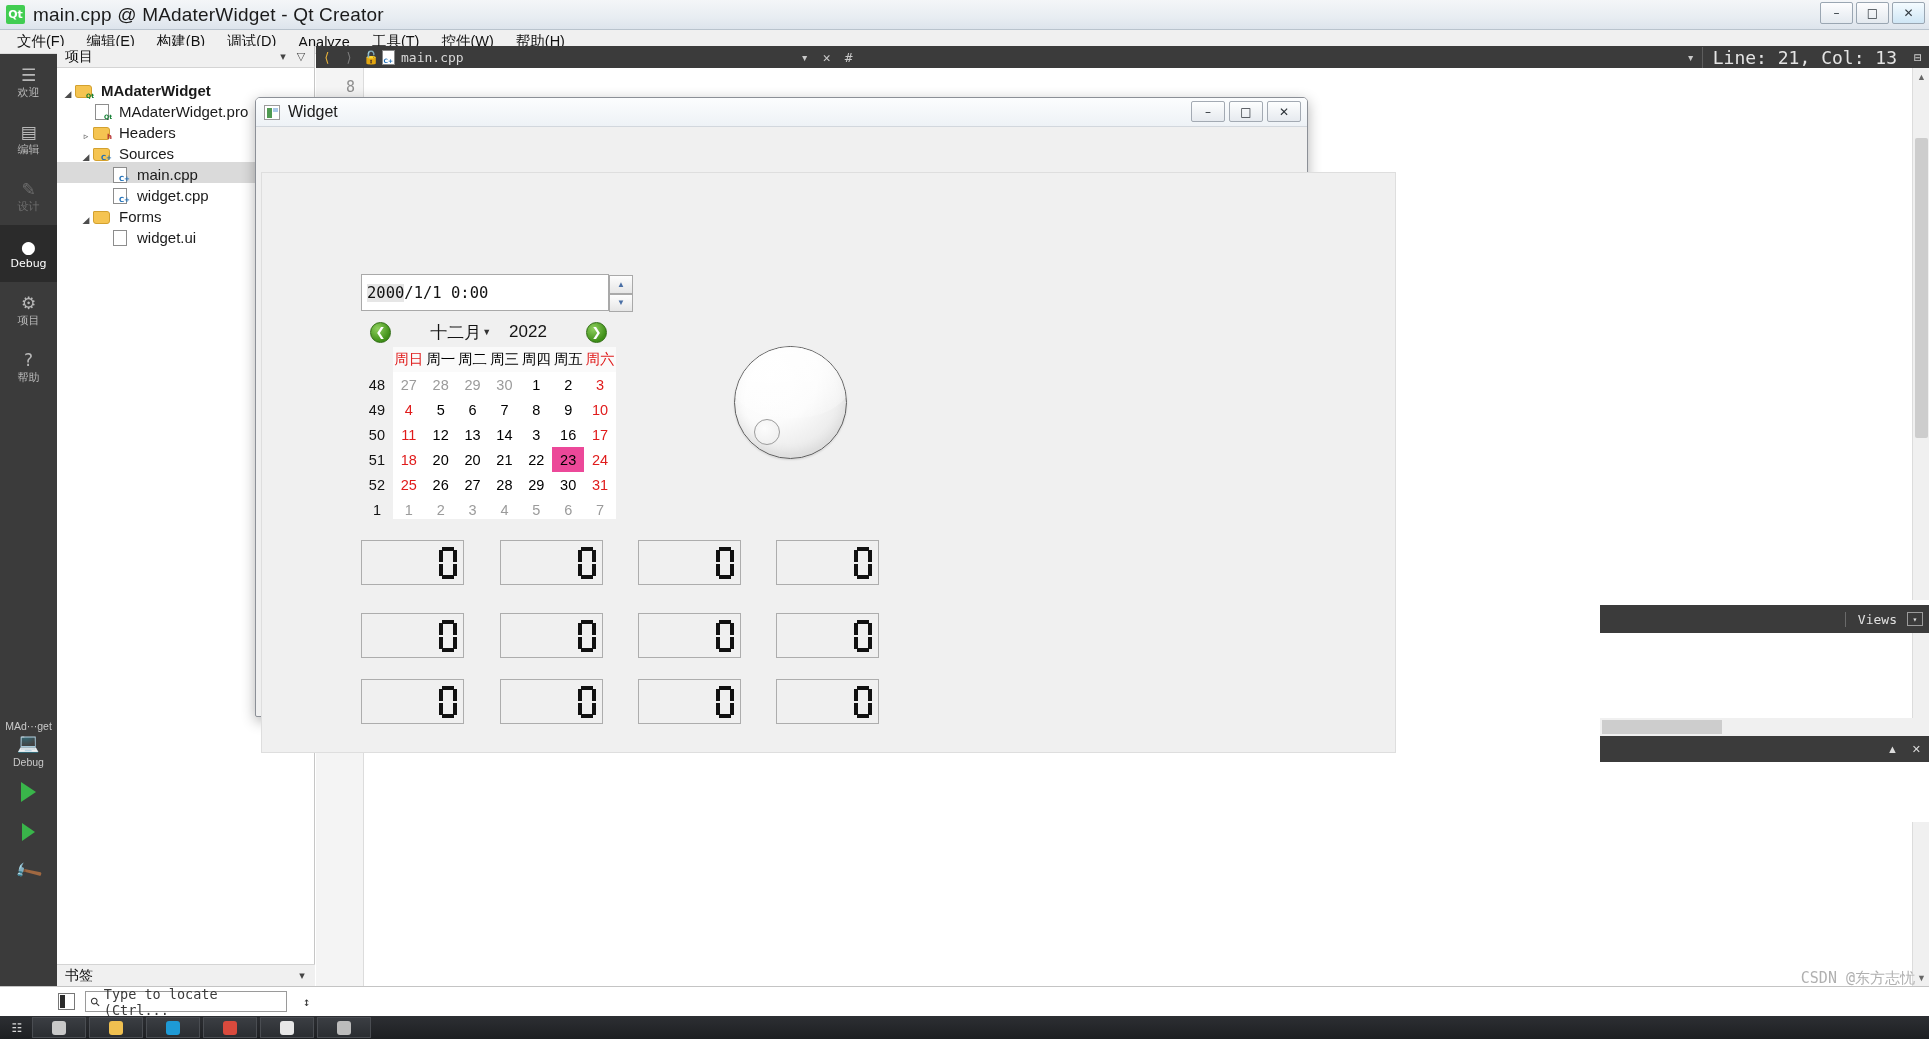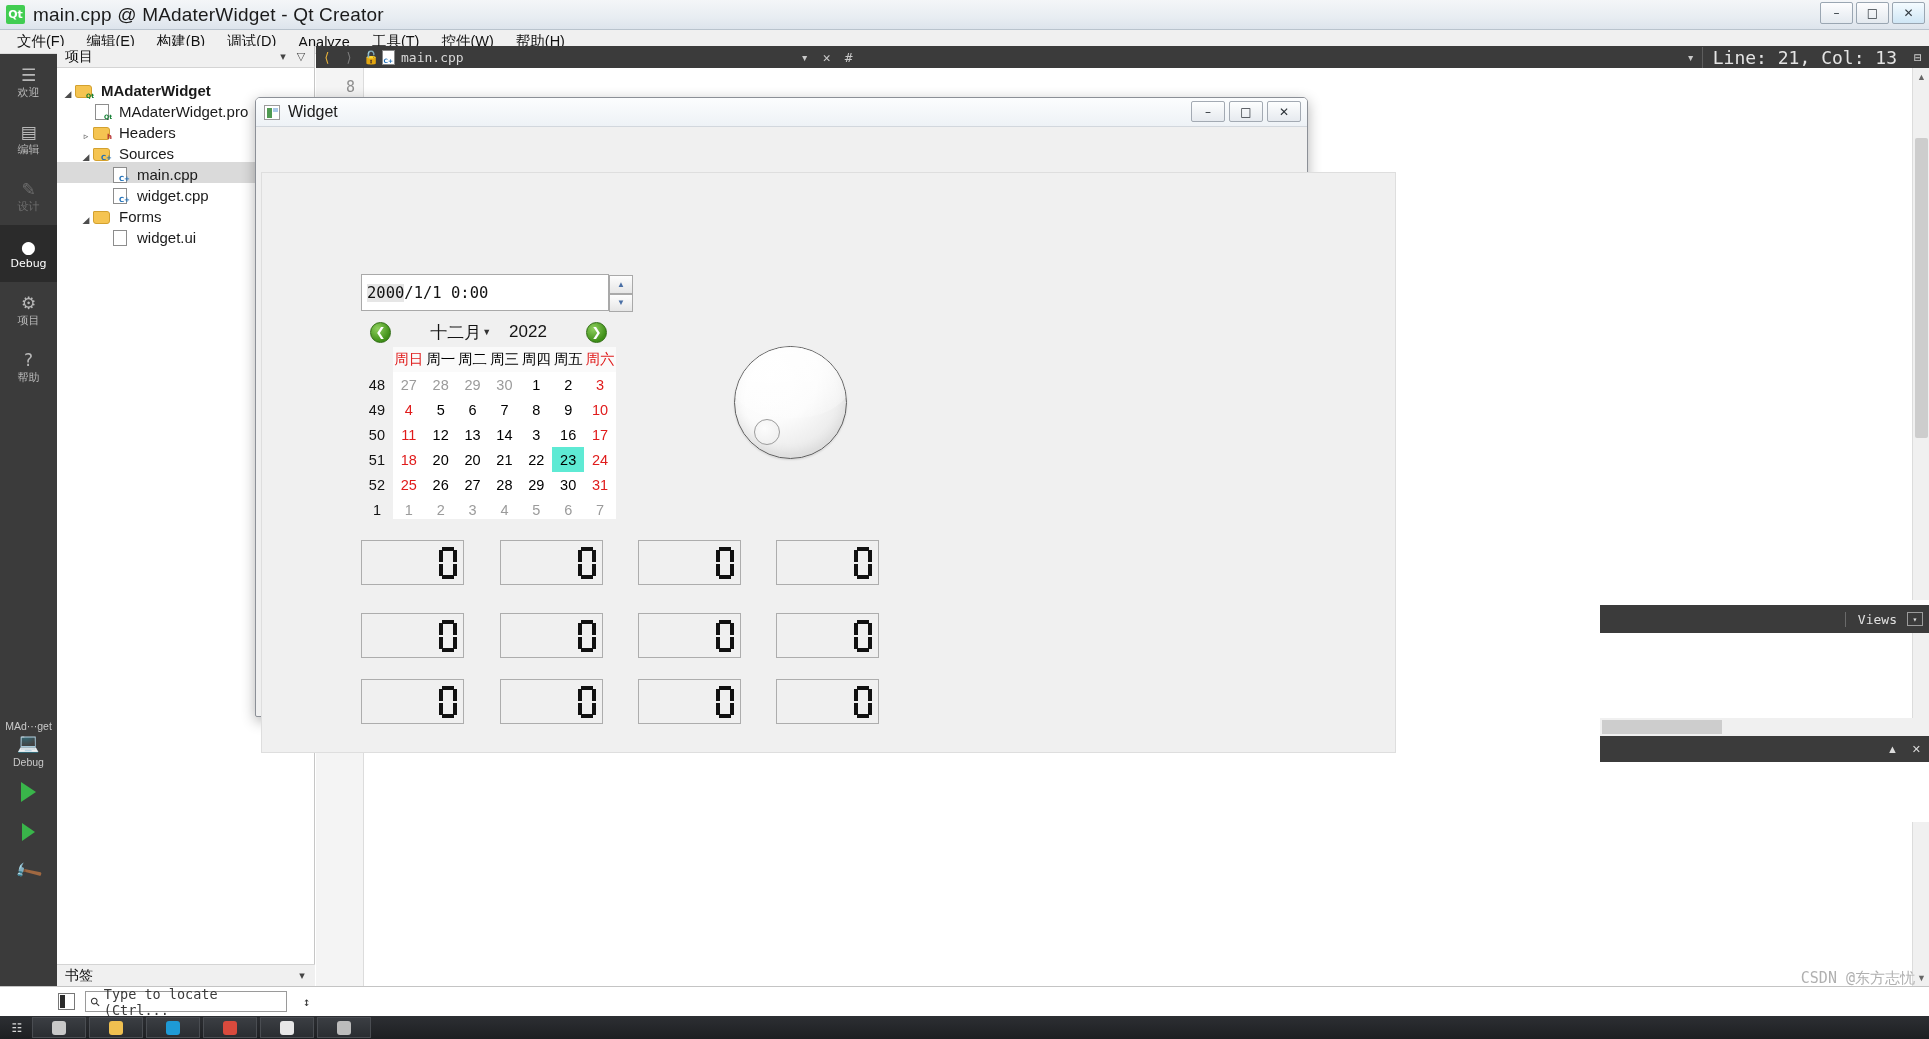--- a/index.html
+++ b/index.html
@@ -210,21 +210,21 @@
   .cal-year { font-size: 17px; color: #141414; margin-left: 12px; }
 
   .cal-grid { width: 255px; font-size: 14.5px; border-collapse: collapse; }
   .cal-grid td, .cal-grid th { text-align: center; height: 25px; width: 31px; font-weight: normal; }
   .cal-grid th { background: #fafafa; }
   .cal-grid th.wk { background: #f0f0f0; }
   .cal-grid td.wknum { background: #f0f0f0; color: #121212; }
   .cal-grid td.other { color: #9b9b9b; }
   .cal-grid td.sun, .cal-grid th.sun { color: #e01b1b; }
   .cal-grid td.sat, .cal-grid th.sat { color: #e01b1b; }
-  .cal-grid td.today { background: #5eead4; }
+  .cal-grid td.today { background: #ec4899; }
 
   
   .dial { position: absolute; left: 472px; top: 173px; width: 113px; height: 113px; }
   .dial-face {
     width: 113px; height: 113px; border-radius: 50%;
     background:
       radial-gradient(circle at 32% 25%, #ffffff 0%, #fbfbfb 42%, #ebebeb 72%, #e2e2e2 100%);
     border: 1px solid #5d5d5d;
     box-shadow: inset 0 -5px 12px rgba(0,0,0,.07), 0 1px 2px rgba(0,0,0,.12);
     position: relative; overflow: hidden;

